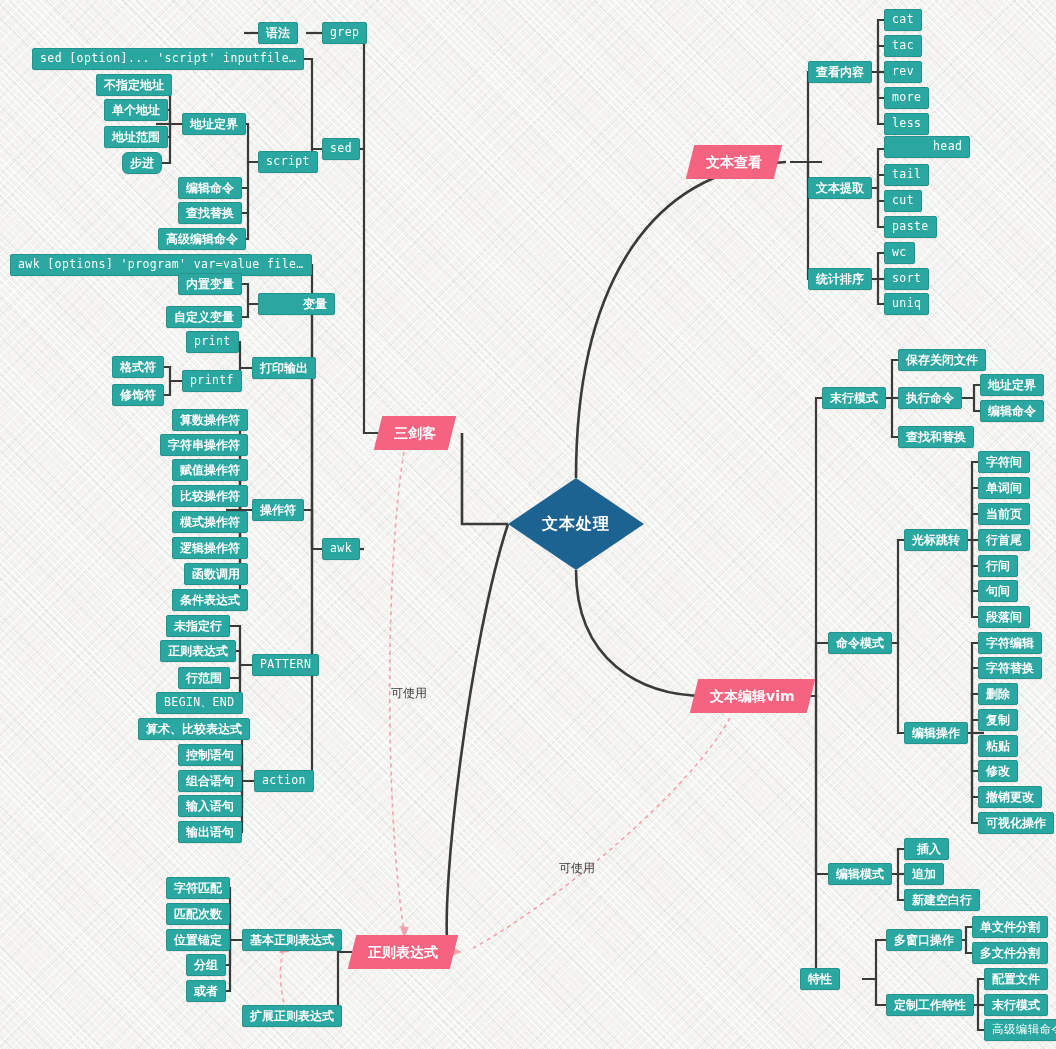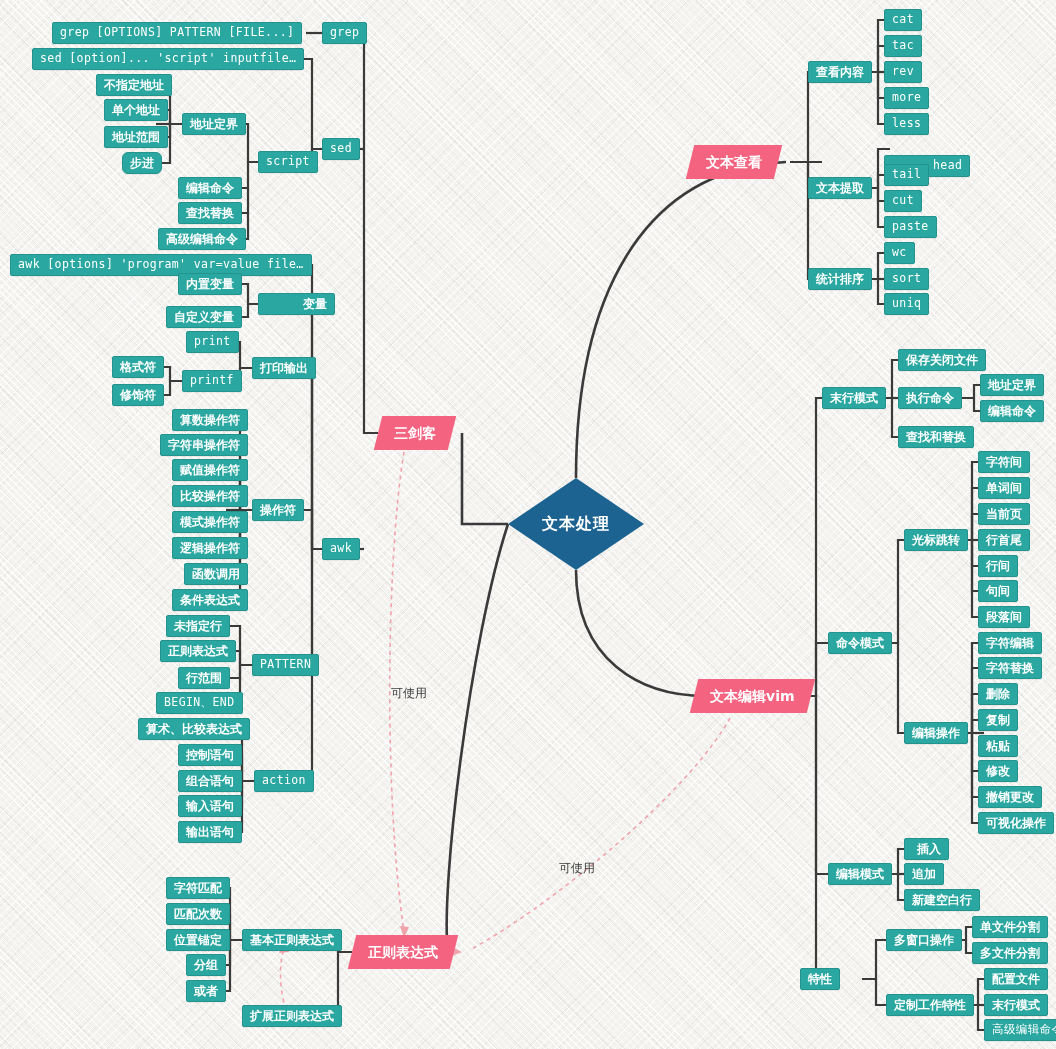--- a/index.html
+++ b/index.html
@@ -243,21 +243,20 @@
     </div>
   <div class="node pinkbox" style="left:352px;top:935px;">
       <span>正则表达式</span>
     </div>
 
   <div class="edgelabel" style="left:391px;top:685px;">可使用</div>
   <div class="edgelabel" style="left:559px;top:860px;">可使用</div>
 
   <div class="node tealbox mono" style="left:322px;top:22px;">grep</div>
   <div class="node tealbox cn" style="left:258px;top:22px;">语法</div>
-  <div class="node tealbox mono" style="left:52px;top:22px;">grep [OPTIONS] PATTERN [FILE...]</div>
 
   <div class="node tealbox mono" style="left:322px;top:138px;">sed</div>
   <div class="node tealbox cn" style="left:258px;top:48px;">语法</div>
   <div class="node tealbox mono" style="left:32px;top:48px;">sed [option]... 'script' inputfile…</div>
   <div class="node tealbox mono" style="left:258px;top:151px;">script</div>
   <div class="node tealbox cn" style="left:182px;top:113px;">地址定界</div>
   <div class="node tealbox cn" style="left:96px;top:74px;">不指定地址</div>
   <div class="node tealbox cn" style="left:104px;top:99px;">单个地址</div>
   <div class="node tealbox cn" style="left:104px;top:126px;">地址范围</div>
   <div class="node tealbox cn" style="left:122px;top:152px;border-radius:6px;">步进</div>
@@ -297,21 +296,21 @@
   <div class="node tealbox cn" style="left:178px;top:795px;">输入语句</div>
   <div class="node tealbox cn" style="left:178px;top:821px;">输出语句</div>
 
   <div class="node tealbox cn" style="left:808px;top:61px;">查看内容</div>
   <div class="node tealbox mono" style="left:884px;top:9px;">cat</div>
   <div class="node tealbox mono" style="left:884px;top:35px;">tac</div>
   <div class="node tealbox mono" style="left:884px;top:61px;">rev</div>
   <div class="node tealbox mono" style="left:884px;top:87px;">more</div>
   <div class="node tealbox mono" style="left:884px;top:113px;">less</div>
   <div class="node tealbox cn" style="left:808px;top:177px;">文本提取</div>
-  <div class="node tealbox mono" style="left:884px;top:155px;padding-left:48px;">head</div>
+  <div class="node tealbox mono" style="left:884px;top:136px;padding-left:48px;">head</div>
   <div class="node tealbox mono" style="left:884px;top:164px;">tail</div>
   <div class="node tealbox mono" style="left:884px;top:190px;">cut</div>
   <div class="node tealbox mono" style="left:884px;top:216px;">paste</div>
   <div class="node tealbox cn" style="left:808px;top:268px;">统计排序</div>
   <div class="node tealbox mono" style="left:884px;top:242px;">wc</div>
   <div class="node tealbox mono" style="left:884px;top:268px;">sort</div>
   <div class="node tealbox mono" style="left:884px;top:293px;">uniq</div>
 
   <div class="node tealbox cn" style="left:822px;top:387px;">末行模式</div>
   <div class="node tealbox cn" style="left:898px;top:349px;">保存关闭文件</div>

